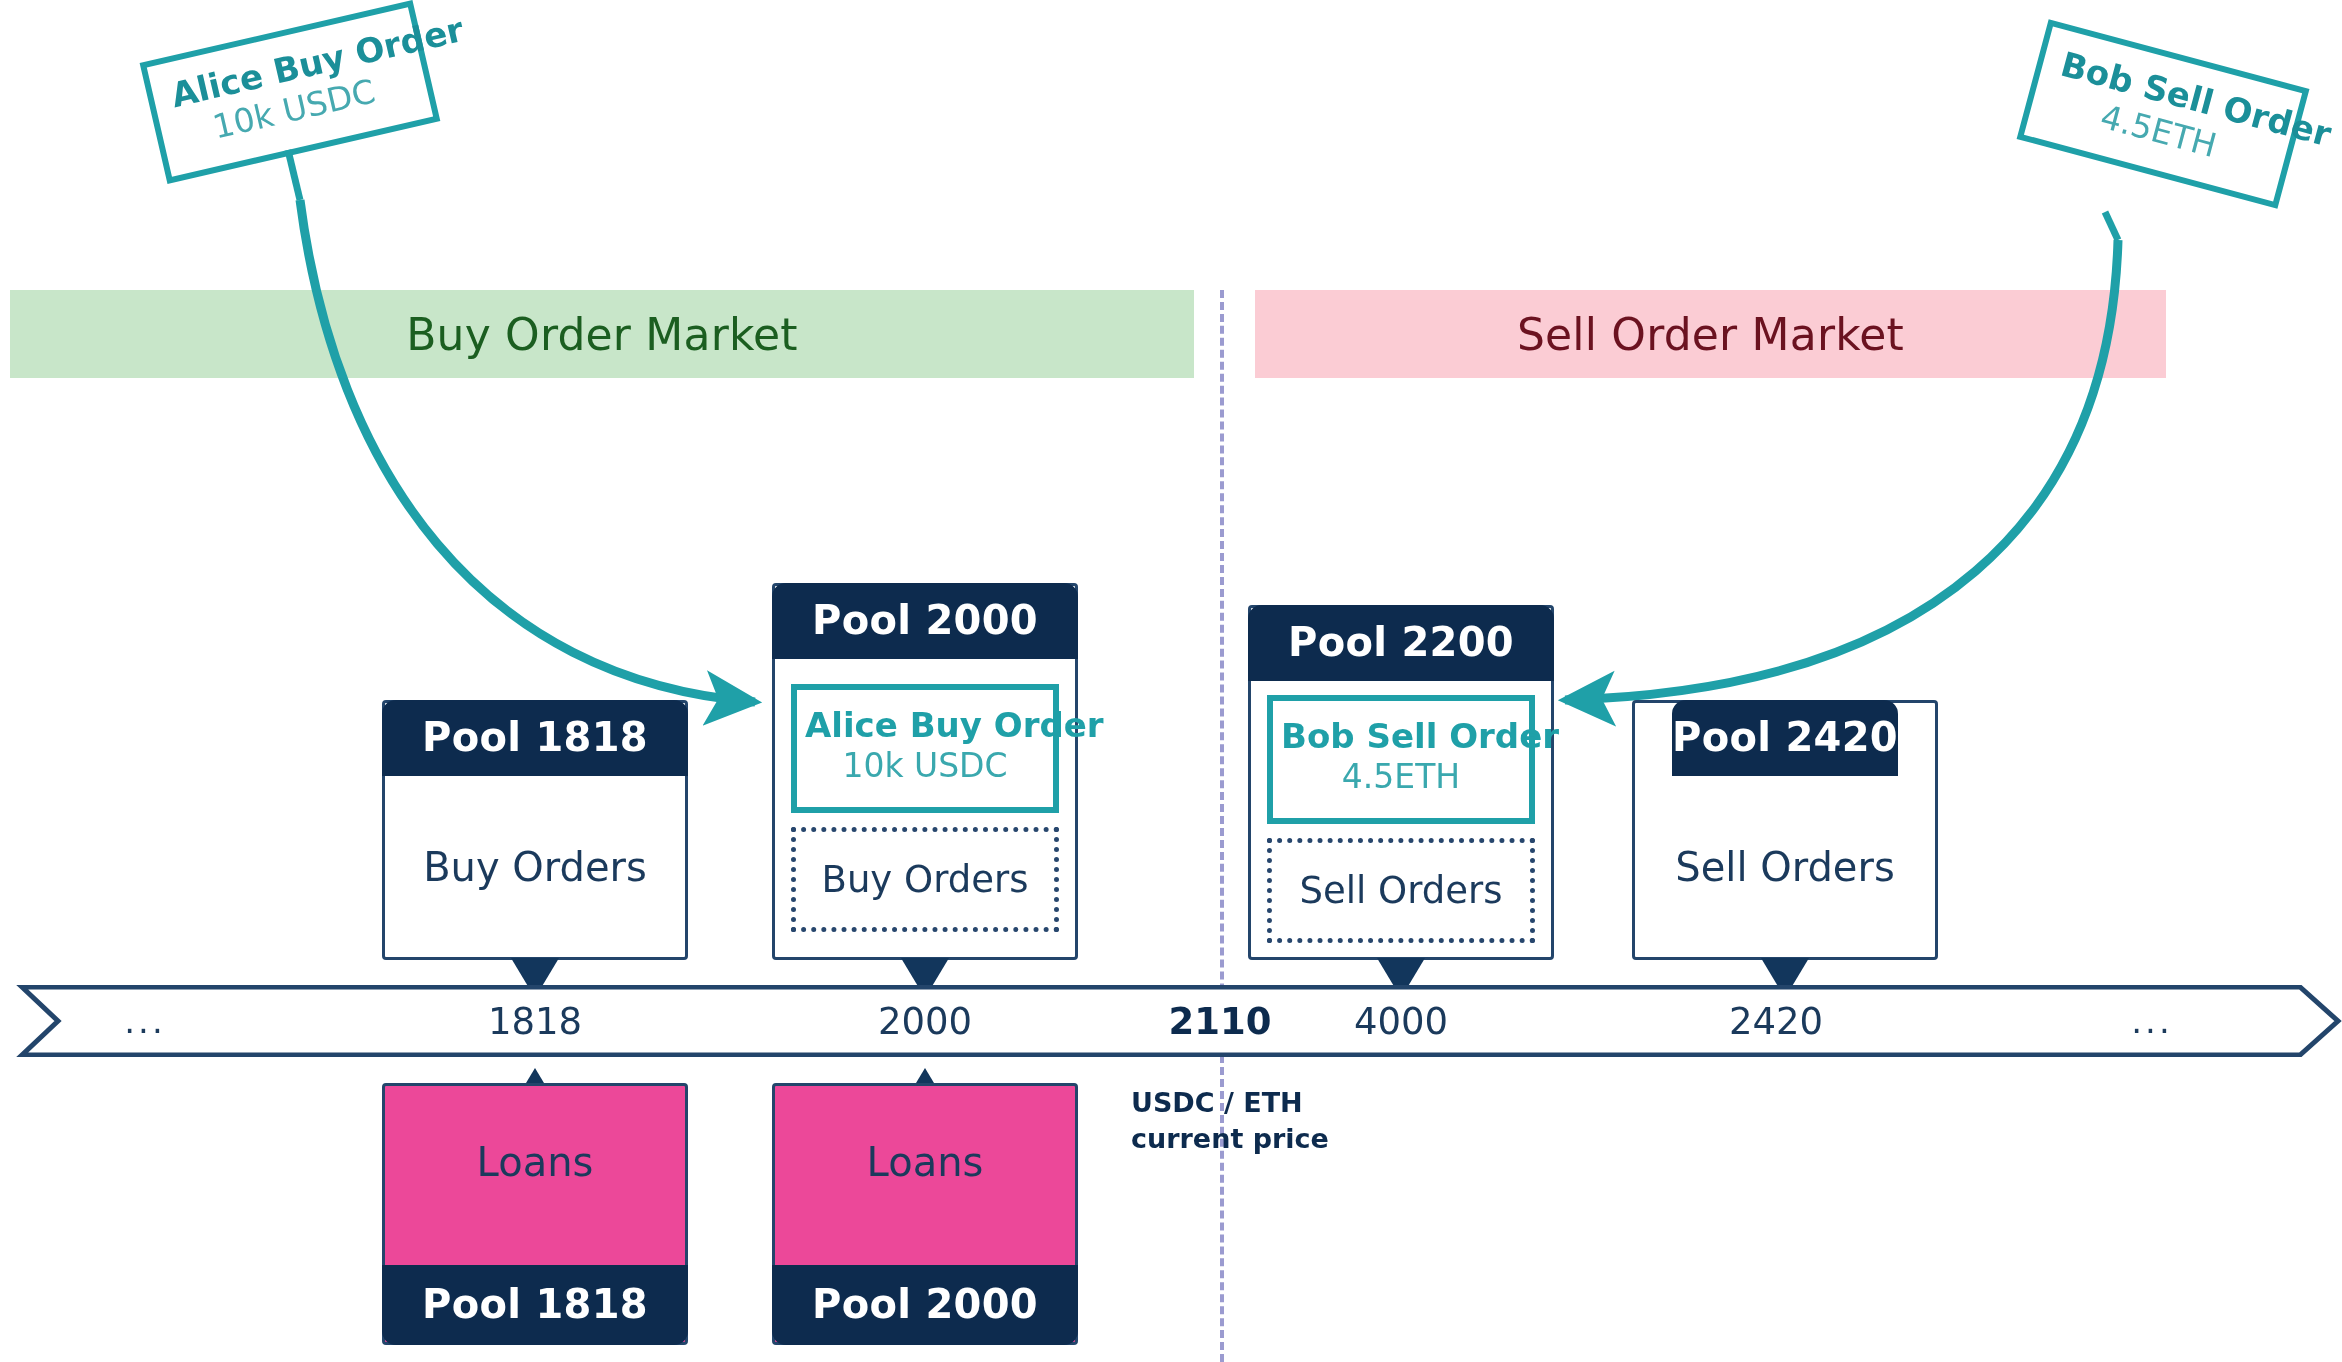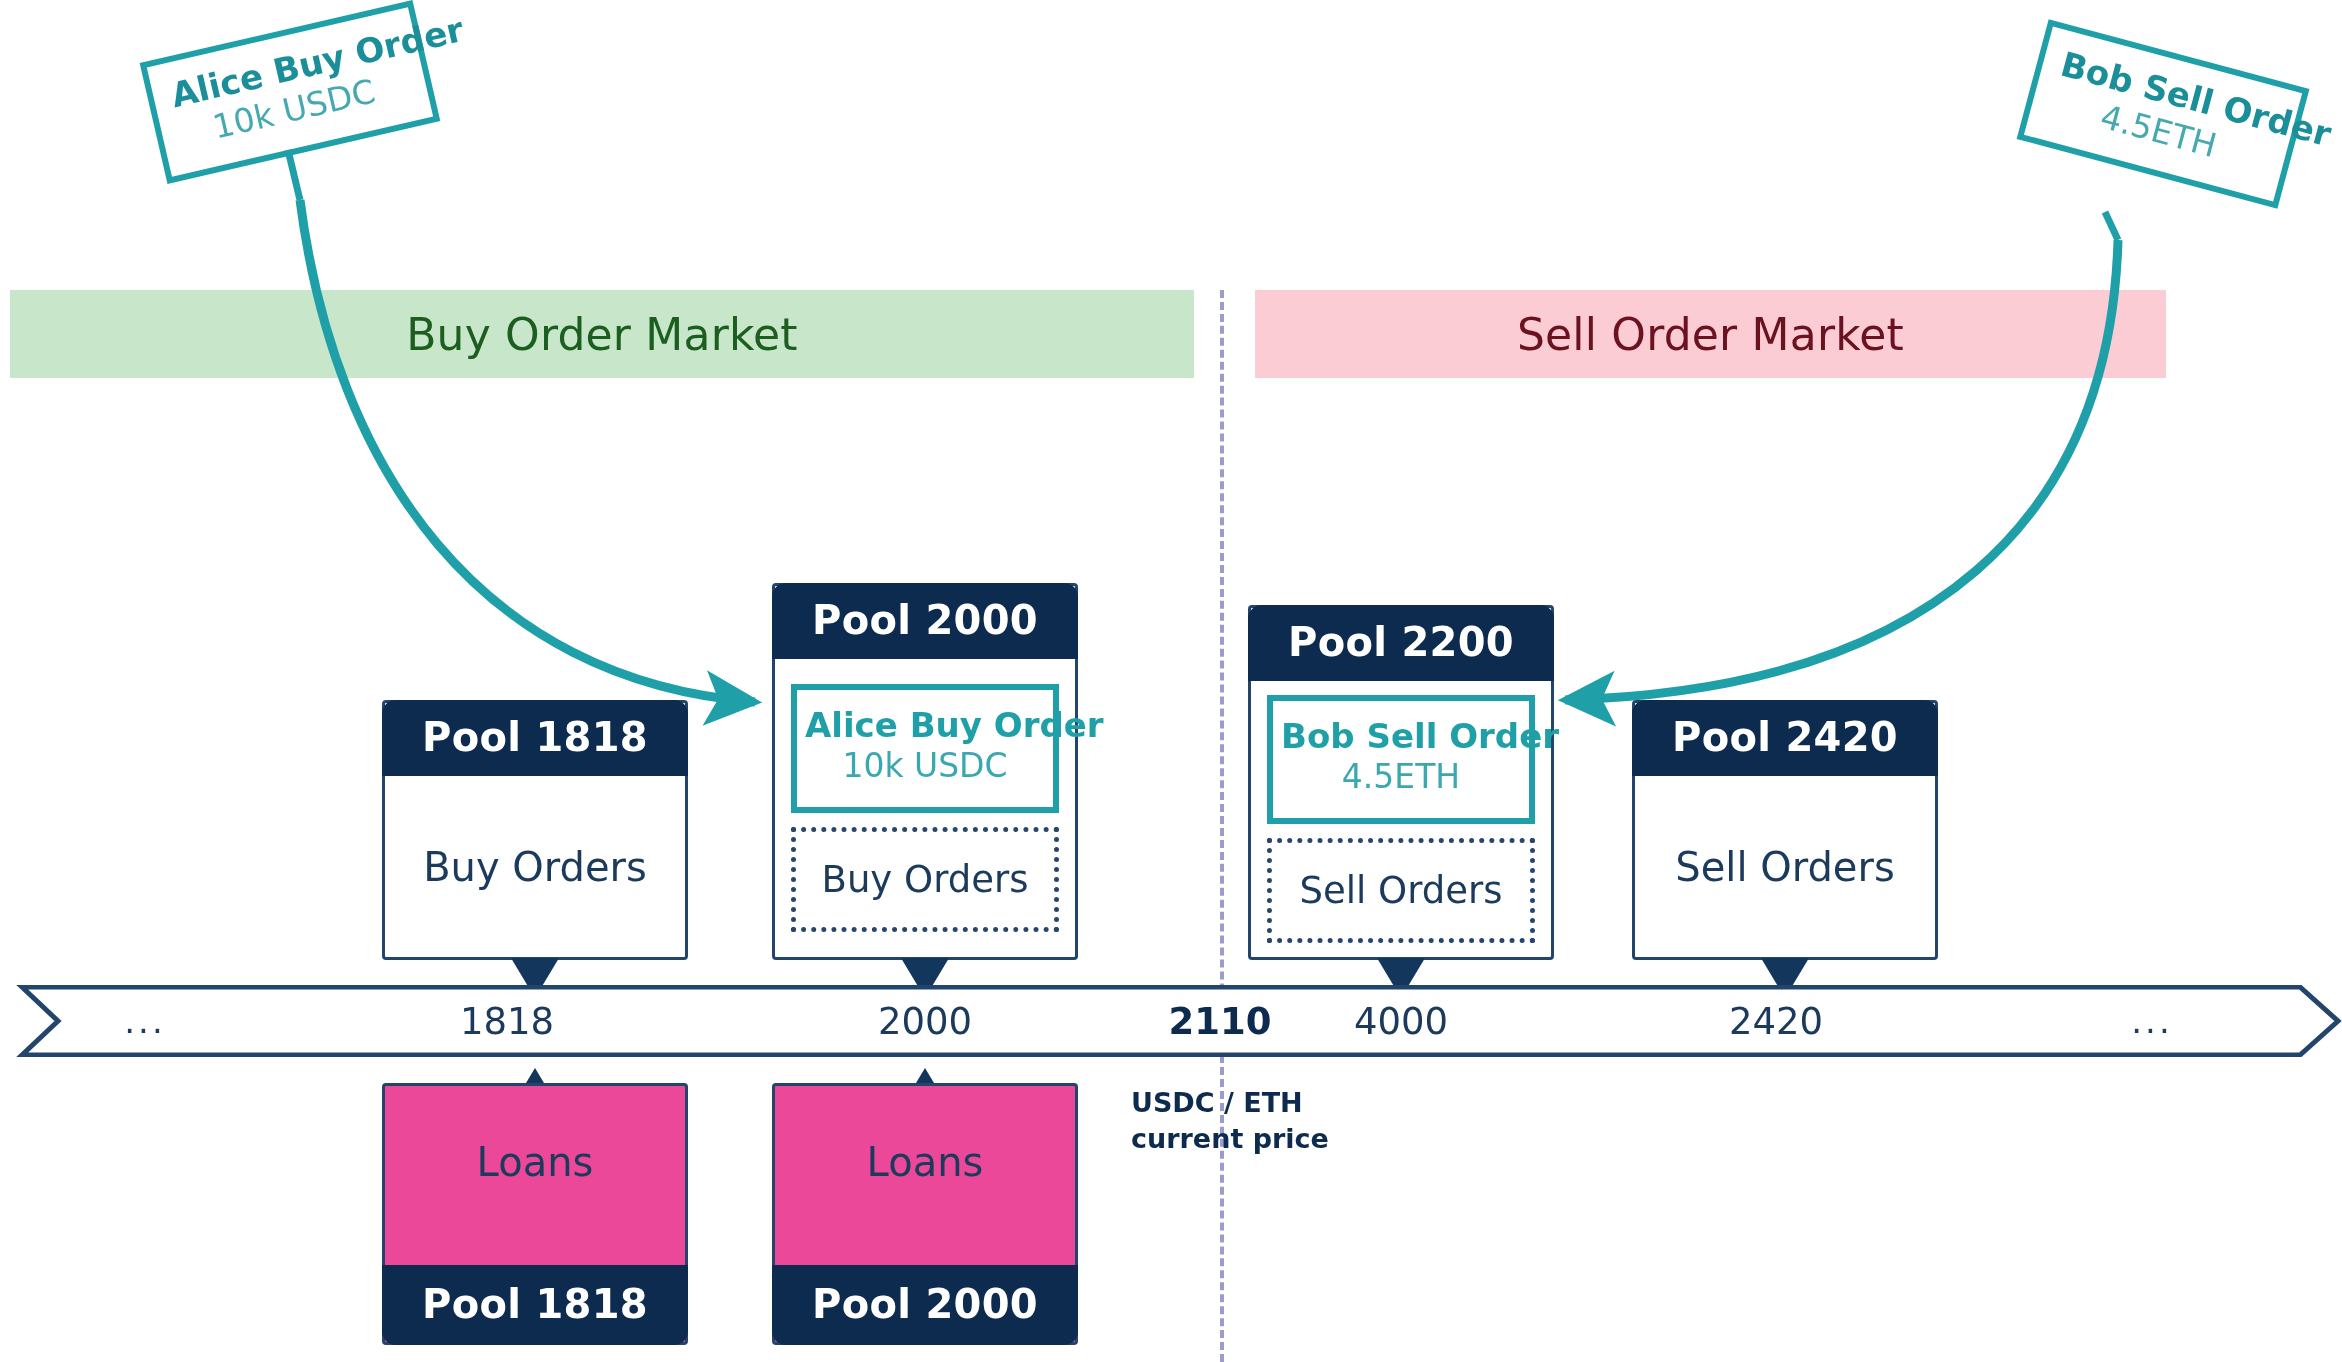--- a/index.html
+++ b/index.html
@@ -293,35 +293,35 @@
         <div class="order-title">Bob Sell Order</div>
         <div class="order-amount">4.5ETH</div>
       </div>
       <div class="dotted-box">
         <span>Sell Orders</span>
       </div>
     </div>
   </div>
   <div class="tick-down" style="left:1401px; top:958px;"></div>
 
-  <div class="pool-card" style="left:1632px; top:700px; width:306px; height:260px;">
+  <div class="pool-card" style="left:1632px; top:700px; width:306px; height:260px;align-items:center;">
     <div class="pool-head">Pool 2420</div>
     <div class="pool-body">
       <div class="pool-plain-label">Sell Orders</div>
     </div>
   </div>
   <div class="tick-down" style="left:1785px; top:958px;"></div>
 
   <div class="axis-wrap">
     <svg width="2342" height="72" viewBox="0 0 2342 72">
       <path d="M 22,2 L 2300,2 L 2338,36 L 2300,70 L 22,70 L 58,36 Z" fill="#ffffff" stroke="#23456b" stroke-width="5"></path>
     </svg>
     <div class="axis-labels">
       <span class="axis-tick-label dots" style="left:145px;">...</span>
-      <span class="axis-tick-label" style="left:507px;">1818</span>
+      <span class="axis-tick-label" style="left:535px;">1818</span>
       <span class="axis-tick-label" style="left:925px;">2000</span>
       <span class="axis-tick-label bold" style="left:1220px;">2110</span>
       <span class="axis-tick-label" style="left:1401px;">4000</span>
       <span class="axis-tick-label" style="left:1776px;">2420</span>
       <span class="axis-tick-label dots" style="left:2152px;">...</span>
     </div>
   </div>
 
   <div class="price-note" style="left:1131px; top:1072px;">
     <div>USDC / ETH</div>

